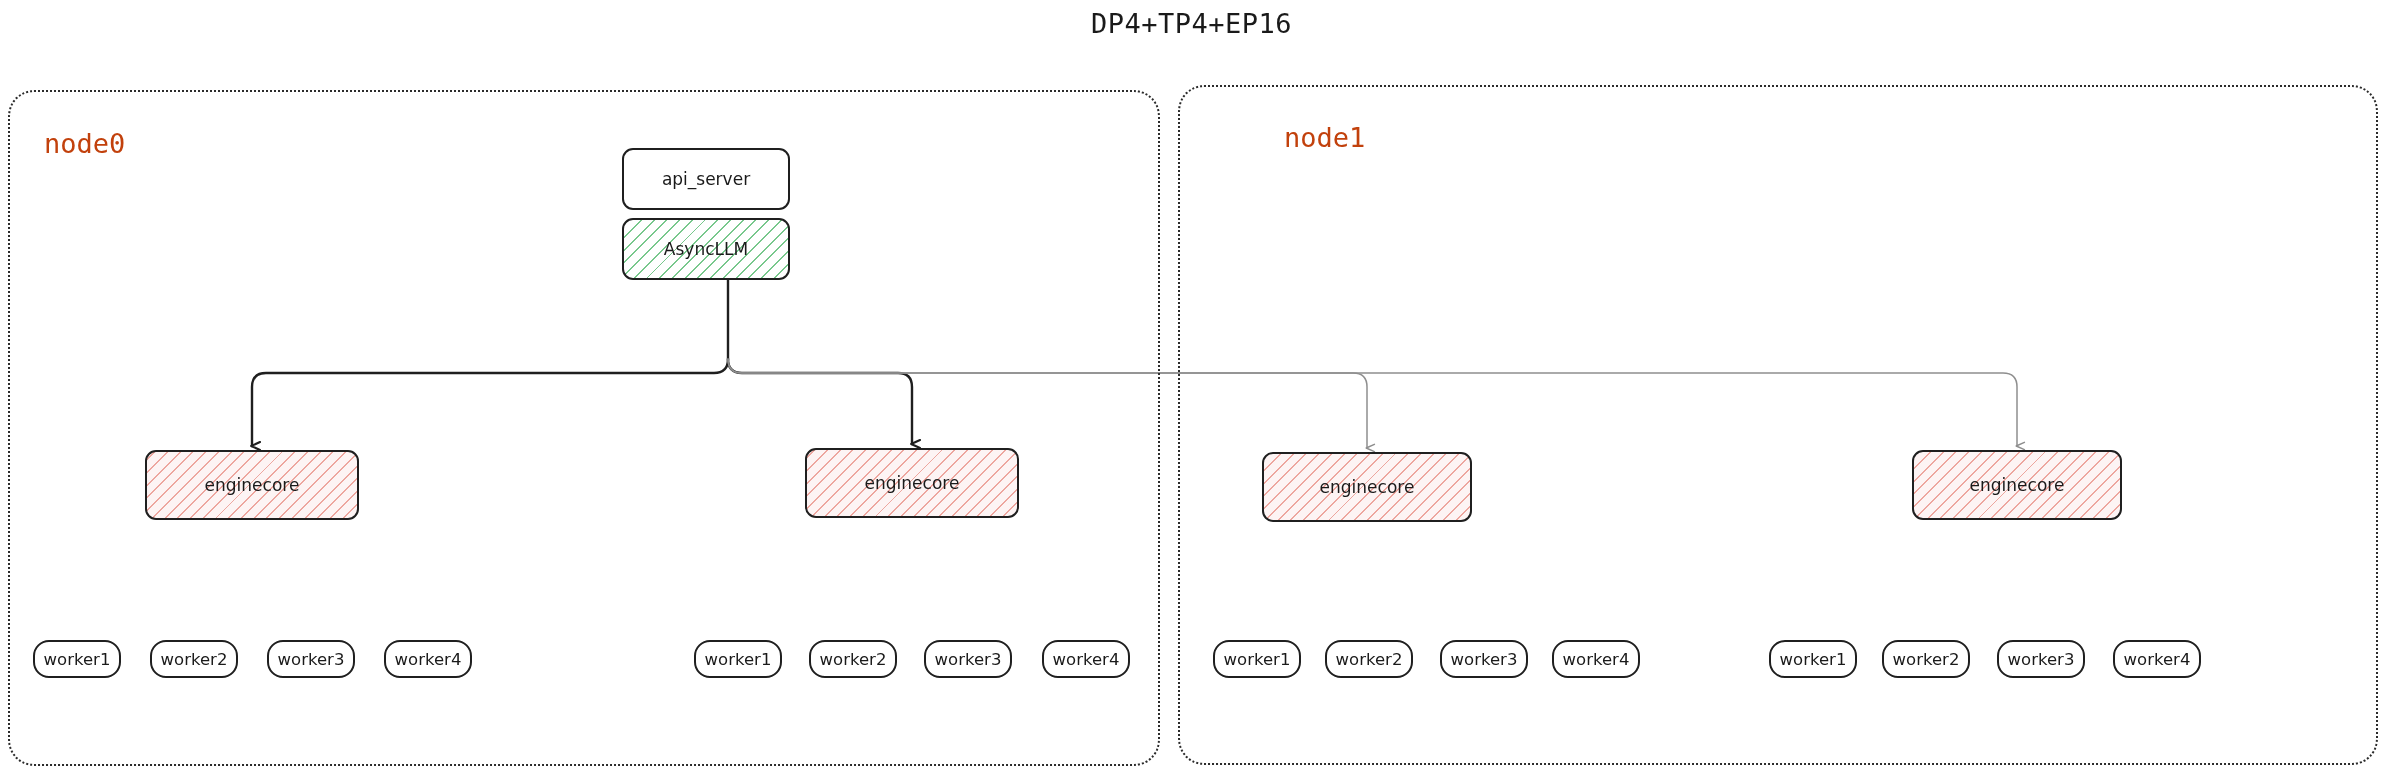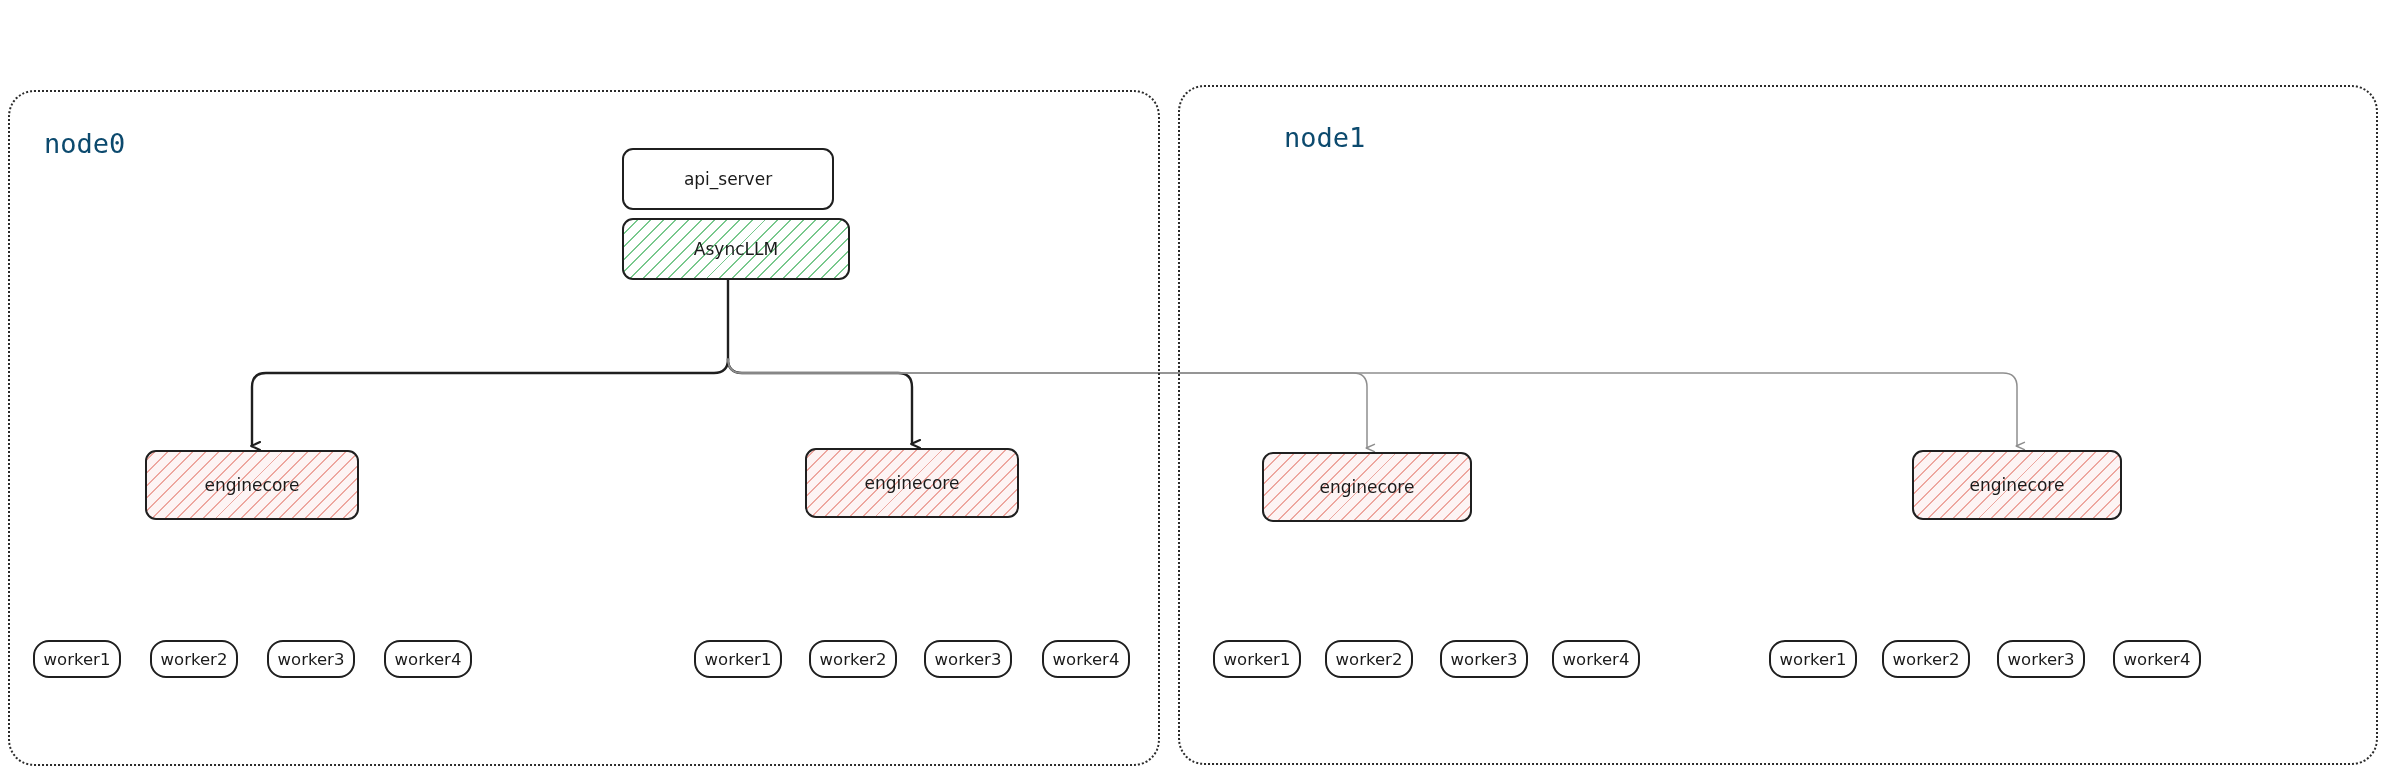--- a/index.html
+++ b/index.html
@@ -35,21 +35,21 @@
   .node-box {
     position: absolute;
     border: 2.5px dotted #2b2b2b;
     border-radius: 26px;
     background: transparent;
   }
   .node-label {
     position: absolute;
     font-family: "DejaVu Sans Mono", monospace;
     font-size: 27px;
-    color: #0c4a6e;
+    color: #c2410c;
   }
 
   
   .box {
     position: absolute;
     box-sizing: border-box;
     border: 2.4px solid #1f1f1f;
     border-radius: 11px;
     background: #ffffff;
     display: flex;
@@ -98,20 +98,21 @@
     width: 2383px;
     height: 773px;
     pointer-events: none;
   }
 </style>
 </head>
 <body>
 
 <div id="canvas">
 
+  <div class="title">DP4+TP4+EP16</div>
 
   <svg id="edges" viewBox="0 0 2383 773" xmlns="http://www.w3.org/2000/svg">
     <defs>
       <marker id="arrow-dark" markerWidth="12" markerHeight="12" refX="5.2" refY="8.6" orient="auto" markerUnits="userSpaceOnUse">
         <path d="M1.2,0.6 L5.2,9.4 L9.2,0.6" fill="none" stroke="#1f1f1f" stroke-width="2.1" stroke-linecap="round" stroke-linejoin="round"></path>
       </marker>
       <marker id="arrow-light" markerWidth="12" markerHeight="12" refX="5.2" refY="8.6" orient="auto" markerUnits="userSpaceOnUse">
         <path d="M1.6,1.2 L5.2,9.4 L8.8,1.2" fill="none" stroke="#8e8e8e" stroke-width="1.5" stroke-linecap="round" stroke-linejoin="round"></path>
       </marker>
     </defs>
@@ -120,24 +121,24 @@
         <path d="M728,359 Q728,373 714,373 L266,373 Q252,373 252,387 L252,446" fill="none" stroke="#1f1f1f" stroke-width="2.4" marker-end="url(#arrow-dark)" stroke-linecap="round"></path>
         <path d="M728,359 Q728,373 742,373 L898,373 Q912,373 912,387 L912,444" fill="none" stroke="#1f1f1f" stroke-width="2.4" marker-end="url(#arrow-dark)" stroke-linecap="round"></path>
         <path d="M728,359 Q728,373 742,373 L1353,373 Q1367,373 1367,387 L1367,448" fill="none" stroke="#8e8e8e" stroke-width="1.5" marker-end="url(#arrow-light)" stroke-linecap="round"></path>
         <path d="M728,359 Q728,373 742,373 L2003,373 Q2017,373 2017,387 L2017,446" fill="none" stroke="#8e8e8e" stroke-width="1.5" marker-end="url(#arrow-light)" stroke-linecap="round"></path>
       </g>
   </svg>
 
   <div id="node-layer">
       <div class="node-box" style="left: 8px; top: 90px; width: 1148px; height: 672px;"></div>
       <div class="node-label" style="left: 44px; top: 128px;">node0</div>
-      <div class="box" style="left: 622px; top: 148px; width: 212px; height: 62px;">
+      <div class="box" style="left: 622px; top: 148px; width: 168px; height: 62px;">
         <span class="lbl">api_server</span>
       </div>
-      <div class="box hatch-green" style="left: 622px; top: 218px; width: 228px; height: 62px;">
+      <div class="box hatch-green" style="left: 622px; top: 218px; width: 168px; height: 62px;">
         <span class="lbl">AsyncLLM</span>
       </div>
       <div class="box hatch-pink" style="left: 145px; top: 450px; width: 214px; height: 70px;">
         <span class="lbl">enginecore</span>
       </div>
       <div class="box hatch-pink" style="left: 805px; top: 448px; width: 214px; height: 70px;">
         <span class="lbl">enginecore</span>
       </div>
       <div class="box small" style="left: 33px; top: 640px; width: 88px; height: 38px;">
         <span class="lbl">worker1</span>

